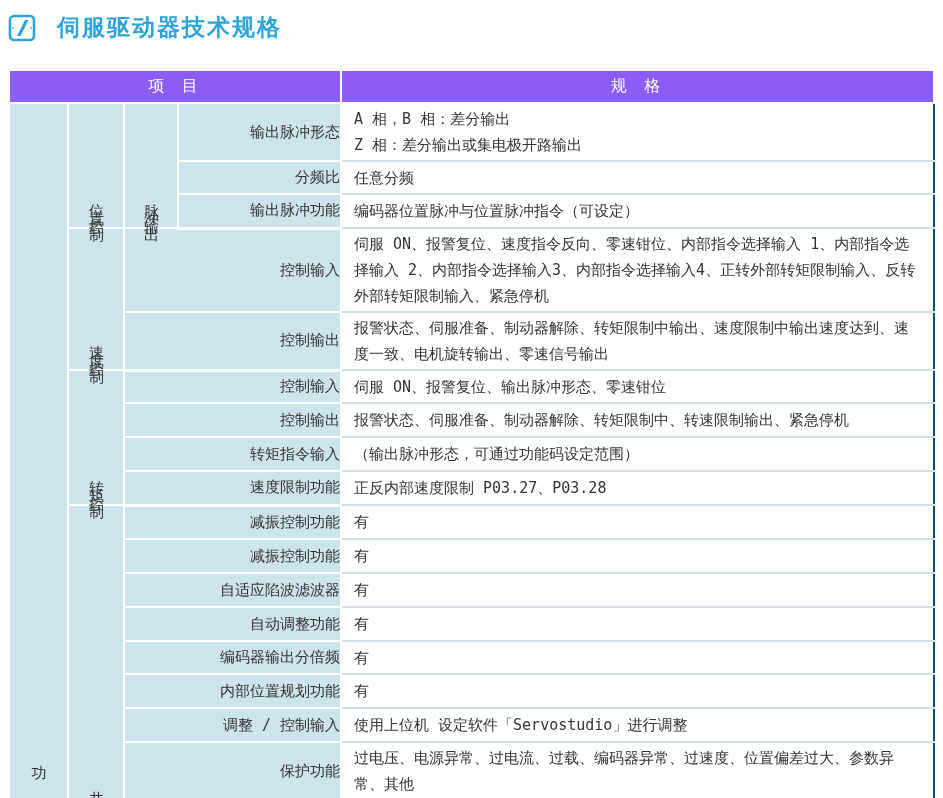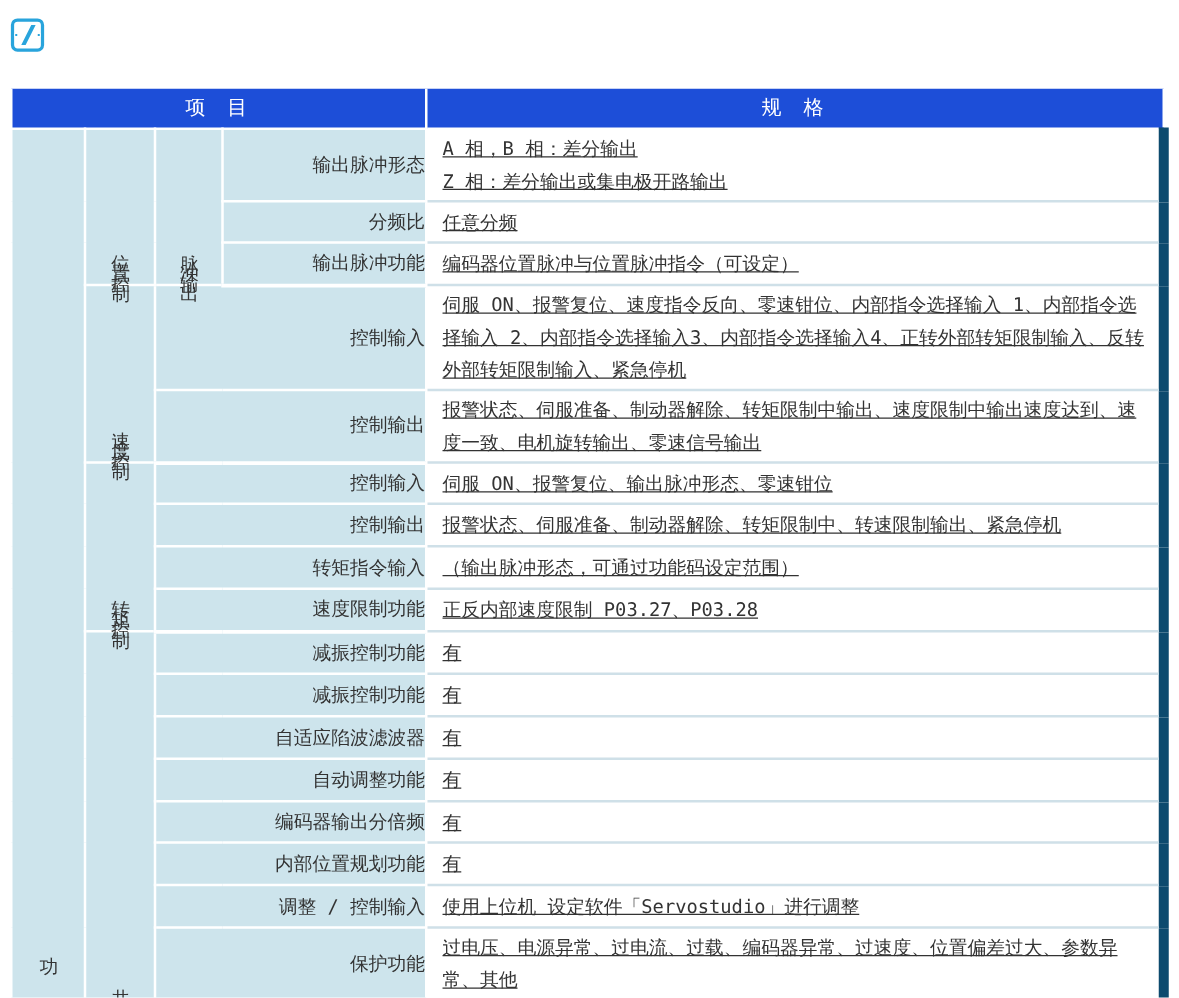--- a/index.html
+++ b/index.html
@@ -25,21 +25,21 @@
     border-collapse: collapse;
     width: 927px;
     margin: 25px 0 0 8px;
     border-bottom: 3px solid #8cc3d4;
   }
   col.c-a { width: 59px; }
   col.c-b { width: 56px; }
   col.c-c { width: 54px; }
   col.c-d { width: 163px; }
   th.head-cell {
-    background: #1d4ed8;
+    background: #8b5cf6;
     color: #ffffff;
     font-size: 16px;
     font-weight: normal;
     letter-spacing: 4px;
     height: 32px;
     text-align: center;
     border: 2px solid #ffffff;
     border-top: none;
   }
   td.item-cell {
@@ -51,27 +51,26 @@
   }
   td.v-cell {
     writing-mode: vertical-lr;
     text-orientation: upright;
     letter-spacing: 8px;
     padding: 4px 0;
   }
   td.spec-cell {
     background: #ffffff;
     border-bottom: 2px solid #cfe0e8;
-    border-right: 8px solid #0c4a6e;
+    border-right: 2px solid #0c4a6e;
     vertical-align: middle;
     font-size: 15px;
     line-height: 26px;
     padding: 2px 10px 2px 12px;
     white-space: pre-line;
-    text-decoration: underline;
   }
   tr.sec-end > td.item-cell { border-bottom: 3px solid #ffffff; }
   tr.rh-58 { height: 58px; }
   tr.rh-53 { height: 53px; }
   tr.rh-78 { height: 78px; }
   tr.rh-50 { height: 50px; }
   tr.rh-34 { height: 34px; }
   tr.rh-33 { height: 33px; }
 </style>
 </head>
@@ -79,20 +78,21 @@
 
 <div class="page-header">
   <svg class="title-icon" viewBox="0 0 28 28">
     <rect x="2" y="2" width="24" height="24" rx="4" fill="#ffffff" stroke="#29a4dc" stroke-width="2.6"></rect>
     <polygon points="9,22 17,6 20.5,6 12.5,22" fill="#29a4dc"></polygon>
     <rect x="3.5" y="12.5" width="3.5" height="3" fill="#ffffff"></rect>
     <rect x="21" y="12.5" width="3.5" height="3" fill="#ffffff"></rect>
     <rect x="4.2" y="13.2" width="1.6" height="1.6" fill="#29a4dc"></rect>
     <rect x="22.2" y="13.2" width="1.6" height="1.6" fill="#29a4dc"></rect>
   </svg>
+  <div class="page-title">伺服驱动器技术规格</div>
 </div>
 
 <table class="spec-table">
   <colgroup>
     <col class="c-a">
       <col class="c-b">
       <col class="c-c">
       <col class="c-d">
       <col class="c-e">
   </colgroup>

